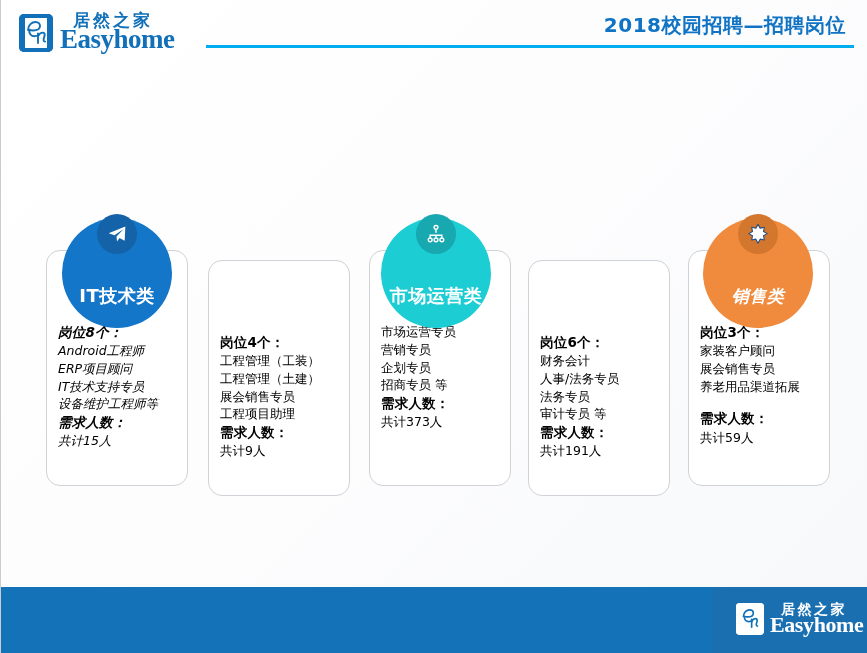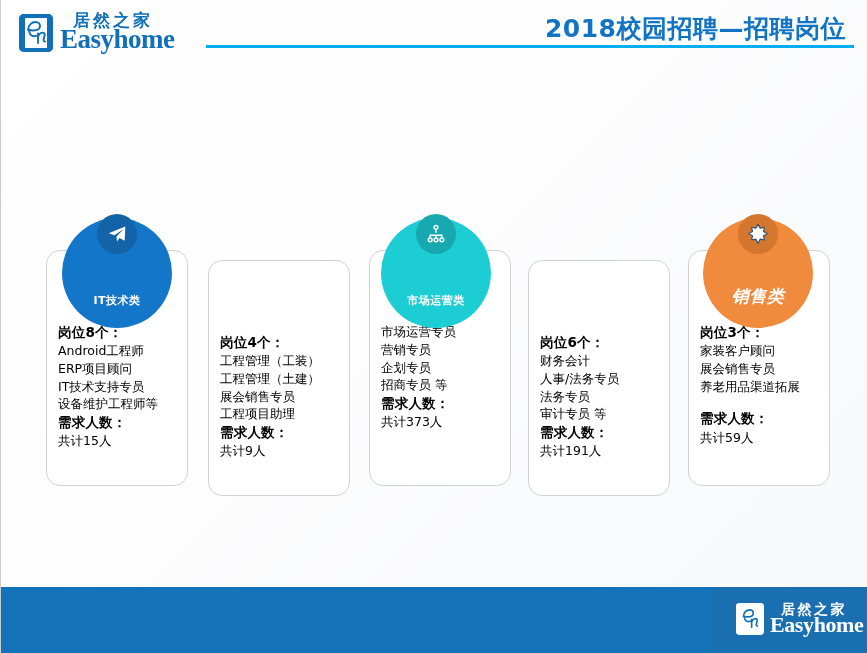--- a/index.html
+++ b/index.html
@@ -30,21 +30,21 @@
     font-size:17px;font-weight:bold;color:#1170B8;letter-spacing:3px;
     margin-left:13px;margin-bottom:-3px;
   }
   .logo-en{
     font-family:"Liberation Serif","DejaVu Serif",serif;
     font-size:27px;font-weight:bold;color:#1170B8;letter-spacing:-0.5px;
   }
 
   .title{
     position:absolute;right:22px;top:12px;
-    font-size:25px;font-weight:bold;color:#1173C4;
+    font-size:20px;font-weight:bold;color:#1173C4;
     letter-spacing:0.5px;white-space:nowrap;
   }
   .title-rule{
     position:absolute;left:205px;top:45px;width:648px;height:3px;background:#00AEEF;
   }
 
   
   .cards{position:absolute;left:0;top:0;width:867px;height:653px;}
   .card{
     position:absolute;width:142px;height:236px;
@@ -61,21 +61,21 @@
 
   .bubble{
     position:absolute;width:110px;height:110px;border-radius:50%;
     display:flex;align-items:flex-end;justify-content:center;
     box-sizing:border-box;padding-bottom:20px;
   }
   .bubble .cat{
     color:#ffffff;font-size:17px;font-weight:bold;white-space:nowrap;
     letter-spacing:0.5px;
   }
-  .bubble.small .cat{font-size:11px;}
+  .bubble.small .cat{font-size:18px;}
   .badge{
     position:absolute;left:50%;top:-4px;transform:translateX(-50%);
     width:40px;height:40px;border-radius:50%;
     display:flex;align-items:center;justify-content:center;
   }
   .badge svg{display:block;}
 
   
   .footer{
     position:absolute;left:0;bottom:0;width:867px;height:66px;
@@ -112,21 +112,21 @@
       <div class="logo-txt">
         <span class="logo-cn">居然之家</span>
         <span class="logo-en">Easyhome</span>
       </div>
     </div>
     <div class="title">2018校园招聘—招聘岗位</div>
     <div class="title-rule"></div>
   </div>
 
   <div class="cards">
-      <div class="card" style="left: 45px; top: 250px;">
+      <div class="card" style="left: 45px; top: 250px; font-style: italic;">
         <div class="body">
           <div class="hl">岗位8个：</div>
           <div class="li">Android工程师</div>
           <div class="li">ERP项目顾问</div>
           <div class="li">IT技术支持专员</div>
           <div class="li">设备维护工程师等</div>
           <div class="hl">需求人数：</div>
           <div class="li">共计15人</div>
         </div>
       </div>

